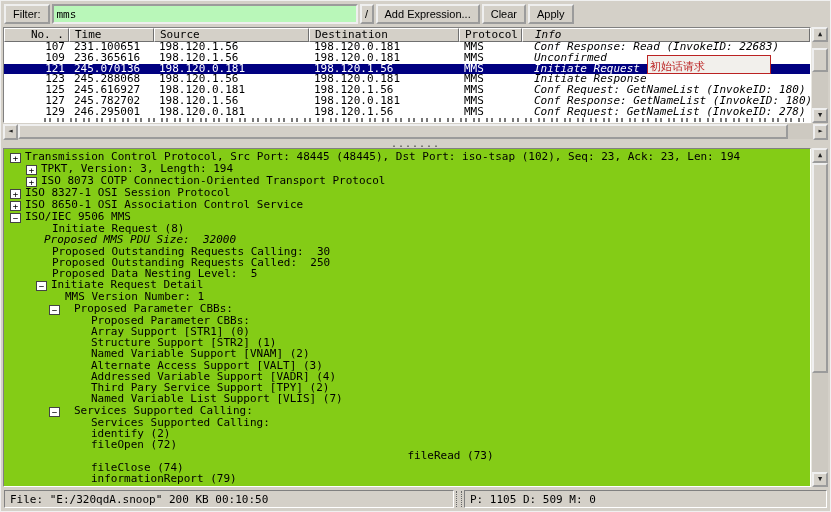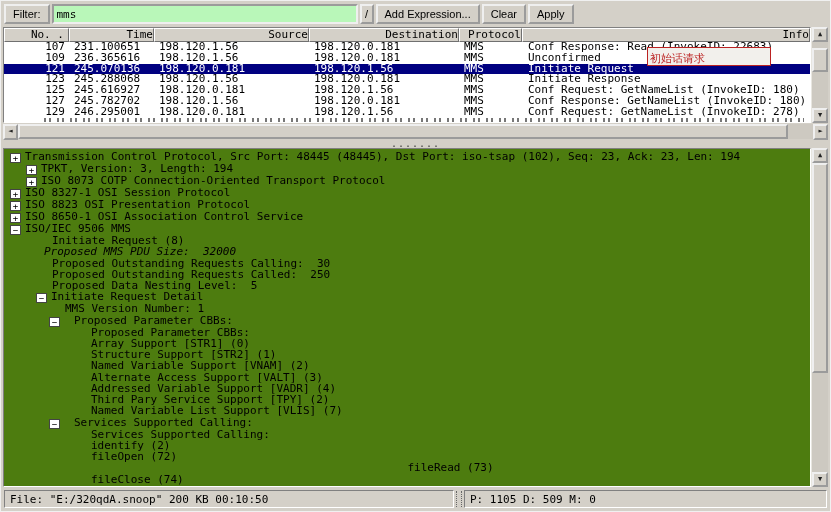--- a/index.html
+++ b/index.html
@@ -14,30 +14,30 @@
          color:#000; white-space:nowrap; cursor:default; }
   .filter-entry { width:306px; height:20px; background:var(--green,#b9f7b9);
          border:2px inset #efefef; font-family:"DejaVu Sans Mono", monospace; font-size:11px; padding:0 3px; }
   .slash-btn { width:14px; padding:0; text-align:center; }
 
   
   .listpane { flex:0 0 112px; display:grid; grid-template-columns:1fr 17px; grid-template-rows:1fr 16px; padding:0 2px; }
   .listmain { background:#fff; border:1px solid; border-color:#808080 #fff #fff #808080; overflow:hidden; display:flex; flex-direction:column; }
   .listheader { display:flex; flex:0 0 14px; background:var(--face,#d4d0c8); }
   .hcell { border:1px solid; border-color:#fff #707070 #707070 #fff; background:var(--face,#d4d0c8);
-           padding-left:4px; font-size:11px; line-height:12px; white-space:nowrap; overflow:hidden;text-align:right; }
+           padding-left:4px; font-size:11px; line-height:12px; white-space:nowrap; overflow:hidden; }
   .prow { display:flex; flex:0 0 10.8px; line-height:10.8px; white-space:nowrap; }
   .prow.sel { background:var(--sel,#000080); color:#fff; }
   .cell { overflow:hidden; white-space:nowrap; }
   .c0 { width:65px; text-align:right; padding-right:4px; flex:0 0 65px; }
   .c1 { width:85px; padding-left:5px; flex:0 0 85px; }
   .c2 { width:155px; padding-left:5px; flex:0 0 155px; }
   .c3 { width:150px; padding-left:5px; flex:0 0 150px; }
   .c4 { width:63px; padding-left:5px; flex:0 0 63px; }
-  .c5 { flex:1 1 auto; padding-left:6px; }
+  .c5 { flex:1 1 auto; padding-left:12px;font-style:italic; }
   .partialrow { flex:0 0 4px; margin:0 6px 0 40px; overflow:hidden;
       background:repeating-linear-gradient(90deg,#777 0 2px,transparent 2px 5px,#777 5px 7px,transparent 7px 13px); height:3px; }
 
   
   .vscroll { background:#cdc9c1; display:flex; flex-direction:column; border-left:1px solid #e8e6e0; }
   .hscroll { grid-column:1 / 3; display:flex; background:#cdc9c1; margin-top:1px; }
   .sbtn { flex:0 0 15px; height:15px; background:var(--face,#d4d0c8); border:2px outset #efefef;
           font-size:7px; line-height:11px; text-align:center; color:#222; }
   .hscroll .sbtn { height:16px; }
   .thumb { background:var(--face,#d4d0c8); border:2px outset #efefef; }
@@ -45,37 +45,37 @@
   .v-thumb-detail { flex:0 0 210px; }
   .h-thumb { flex:0 0 770px; }
   .trackfill { flex:1 1 auto; }
 
   
   .splitter { flex:0 0 9px; display:flex; align-items:center; justify-content:center;
               font-size:10px; letter-spacing:1px; color:#444; line-height:4px; }
 
   
   .detailpane { flex:1 1 auto; display:flex; margin:0 2px; min-height:0; }
-  .tree { flex:1 1 auto; background:#4d7c0f; border:1px solid; border-color:#808080 #fff #fff #808080;
+  .tree { flex:1 1 auto; background:#84cc16; border:1px solid; border-color:#808080 #fff #fff #808080;
           overflow:hidden; padding-top:2px; }
   .tline { line-height:11.25px; white-space:pre; }
   .expbox { display:inline-block; width:11px; height:10px; border:1px solid #444; background:#fff;
             font-size:9px; line-height:8px; text-align:center; vertical-align:-1px; margin-right:4px; color:#000; }
   .detail-vscroll { flex:0 0 17px; }
 
   
   .statusbar { flex:0 0 24px; display:flex; align-items:center; padding:2px 3px; gap:2px; }
   .status-panel { height:18px; border:1px solid; border-color:#808080 #fff #fff #808080;
                   display:flex; align-items:center; padding:0 5px; white-space:nowrap; overflow:hidden; }
   .status-left { flex:0 0 450px; }
   .status-handle { width:6px; height:16px; border-left:1px dotted #666; border-right:1px dotted #666; }
   .status-right { flex:1 1 auto; }
 
   
-  .annotation { position:absolute; left:646px; top:46px; width:124px; height:19px;
+  .annotation { position:absolute; left:646px; top:54px; width:124px; height:19px;
                 border:1px solid var(--anno,#bb2222); background:#f2f0ec; color:var(--anno,#bb2222);
                 font-family: sans-serif; font-size:11px; line-height:12px;
                 display:flex; align-items:flex-end; padding:0 2px 1px 2px; overflow:hidden; }
 </style>
 </head>
 <body>
 
 <div class="app">
 
   <div class="filterbar">
@@ -176,21 +176,20 @@
   <div class="splitter">
     <span>.......</span>
   </div>
 
   <div class="detailpane">
     <div class="tree">
         <div class="tline" style="padding-left: 6px;"><span class="expbox">+</span><span class="ttext">Transmission Control Protocol, Src Port: 48445 (48445), Dst Port: iso-tsap (102), Seq: 23, Ack: 23, Len: 194</span></div>
         <div class="tline" style="padding-left: 6px; margin-left: 16px;"><span class="expbox">+</span><span class="ttext">TPKT, Version: 3, Length: 194</span></div>
         <div class="tline" style="padding-left: 22px;"><span class="expbox">+</span><span class="ttext">ISO 8073 COTP Connection-Oriented Transport Protocol</span></div>
         <div class="tline" style="padding-left: 6px;"><span class="expbox">+</span><span class="ttext">ISO 8327-1 OSI Session Protocol</span></div>
-        <div class="tline" style="padding-left: 6px;"><span class="expbox">+</span><span class="ttext">ISO 8823 OSI Presentation Protocol</span></div>
         <div class="tline" style="padding-left: 6px;"><span class="expbox">+</span><span class="ttext">ISO 8650-1 OSI Association Control Service</span></div>
         <div class="tline" style="padding-left: 6px;"><span class="expbox">−</span><span class="ttext">ISO/IEC 9506 MMS</span></div>
         <div class="tline" style="padding-left: 48px;"><span class="ttext">Initiate Request (8)</span></div>
         <div class="tline" style="padding-left: 40px; font-style: italic;"><span class="ttext">Proposed MMS PDU Size:  32000</span></div>
         <div class="tline" style="padding-left: 48px;"><span class="ttext">Proposed Outstanding Requests Calling:  30</span></div>
         <div class="tline" style="padding-left: 48px;"><span class="ttext">Proposed Outstanding Requests Called:  250</span></div>
         <div class="tline" style="padding-left: 48px;"><span class="ttext">Proposed Data Nesting Level:  5</span></div>
         <div class="tline" style="padding-left: 32px;"><span class="expbox">−</span><span class="ttext">Initiate Request Detail</span></div>
         <div class="tline" style="padding-left: 61px;"><span class="ttext">MMS Version Number: 1</span></div>
         <div class="tline" style="padding-left: 45px;"><span class="expbox" style="margin-right: 14px;">−</span><span class="ttext">Proposed Parameter CBBs:</span></div>

